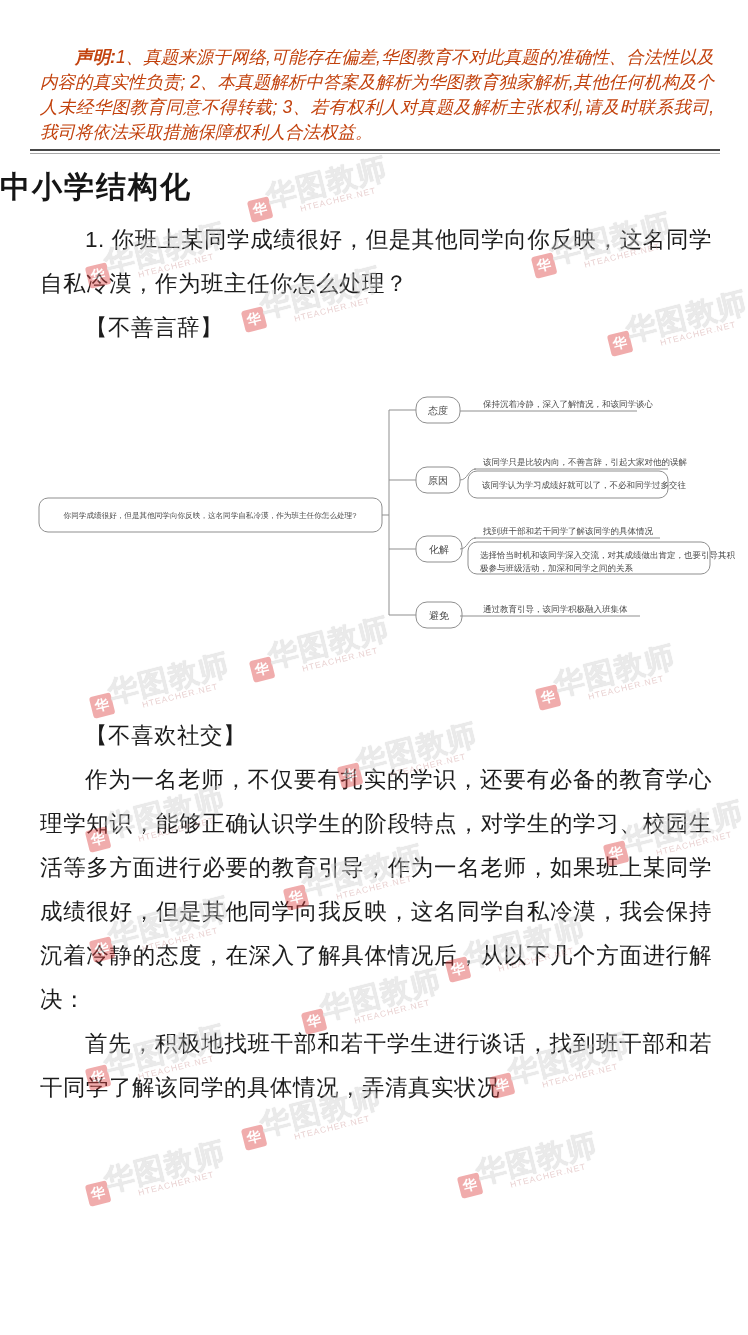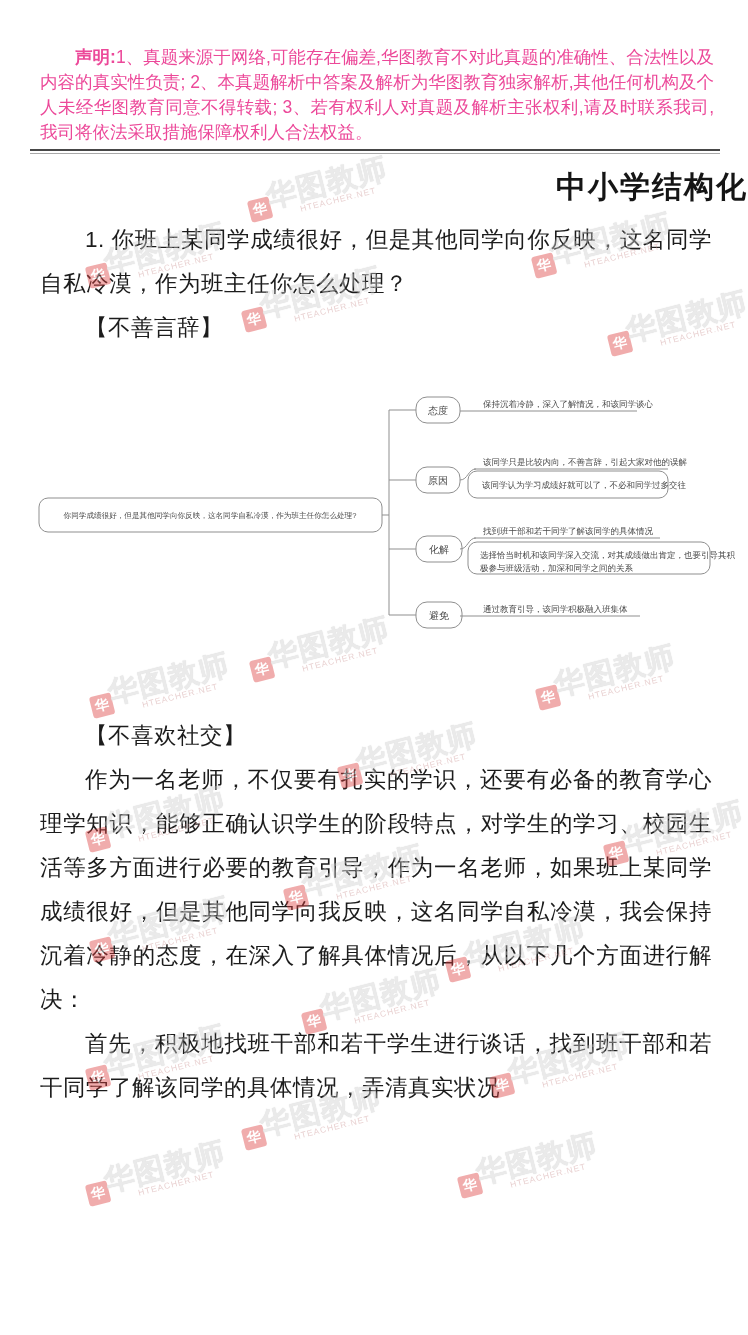--- a/index.html
+++ b/index.html
@@ -5,32 +5,32 @@
   html,body{margin:0;padding:0;}
   body{
     width:748px;height:1335px;position:relative;background:#ffffff;
     font-family:"Liberation Sans","DejaVu Sans",sans-serif;
     overflow:hidden;
   }
   .content{position:relative;z-index:1;}
   
   .disclaimer{
     margin:45px 34px 0 40px;
-    color:#ec4899;
+    color:#c2410c;
     font-size:17.5px;line-height:25px;
-    text-align:justify;text-indent:2em;
+    text-align:justify;text-indent:2em;font-style:italic;
   }
   .disclaimer .lbl{font-weight:700;}
   .rule{
     margin:4px 28px 0 30px;height:2px;
     border-top:2px solid #474747;border-bottom:1px solid #a9a9a9;
   }
   
   .doc-title{
-    margin:13px 0 0 0;text-align:right;
+    margin:13px 0 0 0;text-align:left;
     font-size:30px;font-weight:700;color:#151515;letter-spacing:2px;line-height:40px;
   }
   .para{
     margin:0 36px 0 40px;
     font-size:22.5px;line-height:44px;color:#1c1c1c;
     text-align:justify;text-indent:2em;letter-spacing:0.5px;
   }
   .question{margin-top:11px;}
   .section-head{margin-top:0;}
   .answer-head{margin-top:70px;}

